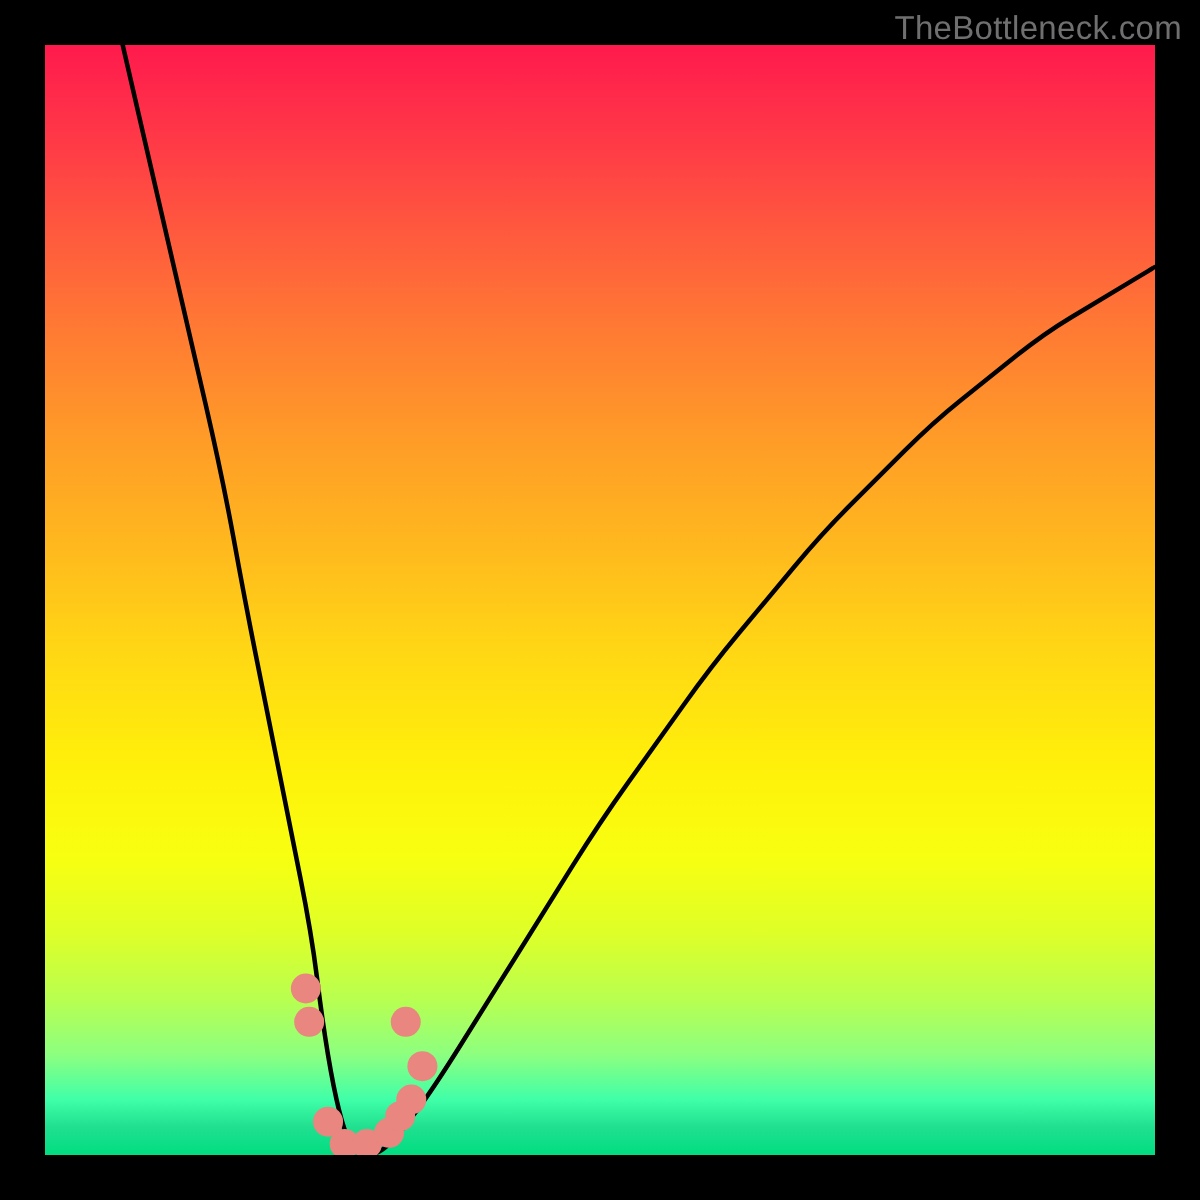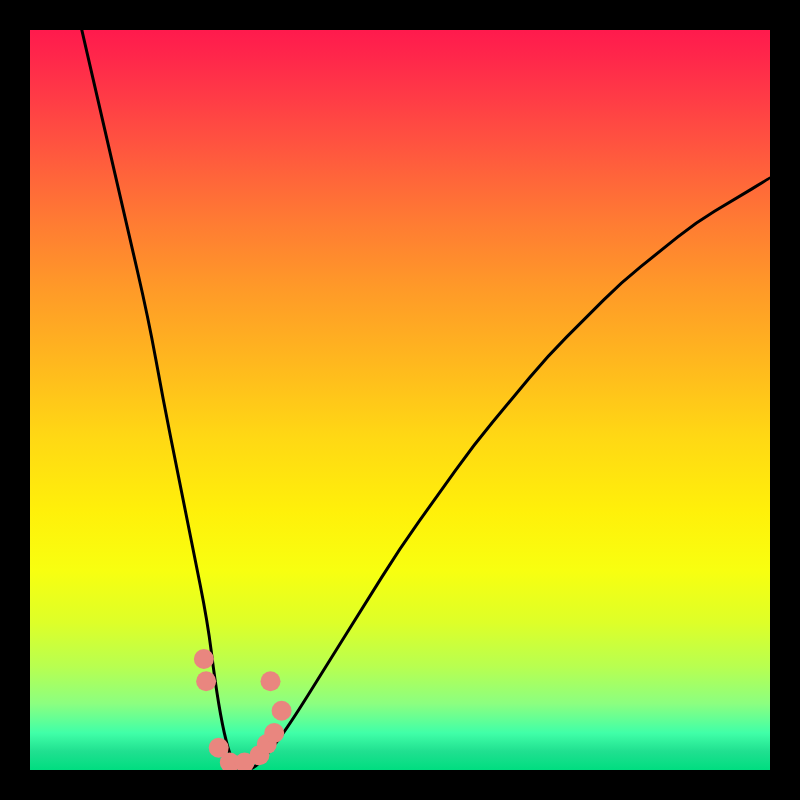--- a/index.html
+++ b/index.html
@@ -58,20 +58,21 @@
     top: 0;
     left: 0;
     width: 740px;
     height: 740px;
   }
 </style>
 </head>
 <body>
 
 <div class="frame">
+  <div class="watermark">TheBottleneck.com</div>
   <div class="plot-area">
     <svg class="curve" viewBox="0 0 740 740" preserveAspectRatio="none">
       <path id="curve-path" fill="none" stroke="#000" stroke-width="3" stroke-linecap="round" d="M 51.800000000000004 0 Q 51.800000000000004 0 62.900000000000006 48.10000000000002 Q 74 96.20000000000005 85.1 144.3 Q 96.2 192.39999999999998 107.30000000000001 240.5 Q 118.4 288.6 125.8 329.3 Q 133.2 370 140.6 407 Q 148 444 155.4 481 Q 162.8 518 170.2 555 Q 177.6 592 181.3 621.6 Q 185 651.2 188.7 673.4000000000001 Q 192.4 695.6 196.10000000000002 710.4000000000001 Q 199.8 725.2 203.5 732.6 Q 207.20000000000002 740 214.60000000000002 740 Q 222 740 229.4 732.6 Q 236.8 725.2 247.9 710.4000000000001 Q 259 695.6 277.5 666 Q 296 636.4 314.5 606.8 Q 333 577.2 351.5 547.6 Q 370 518 388.5 492.1 Q 407.00000000000006 466.2 425.5 440.29999999999995 Q 444 414.4 462.5 392.2 Q 481 370 499.5 347.79999999999995 Q 518 325.59999999999997 536.5 307.1 Q 555 288.6 573.5 270.1 Q 592 251.59999999999997 610.5 236.79999999999998 Q 629 222 647.5 207.2 Q 666 192.39999999999998 684.5 181.29999999999995 Q 703 170.19999999999993 721.5 159.09999999999997 T 740 148"></path>
       <g id="markers">
           <circle cx="173.89999999999998" cy="629" r="10" fill="#e9867f"></circle>
           <circle cx="176.12" cy="651.2" r="10" fill="#e9867f"></circle>
           <circle cx="188.70000000000002" cy="717.8" r="10" fill="#e9867f"></circle>
           <circle cx="199.8" cy="732.6" r="10" fill="#e9867f"></circle>
           <circle cx="214.6" cy="732.6" r="10" fill="#e9867f"></circle>
           <circle cx="229.4" cy="725.2" r="10" fill="#e9867f"></circle>

